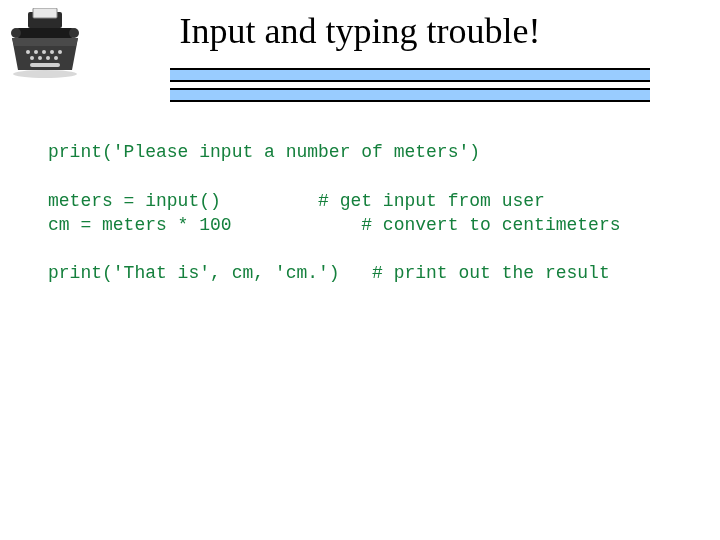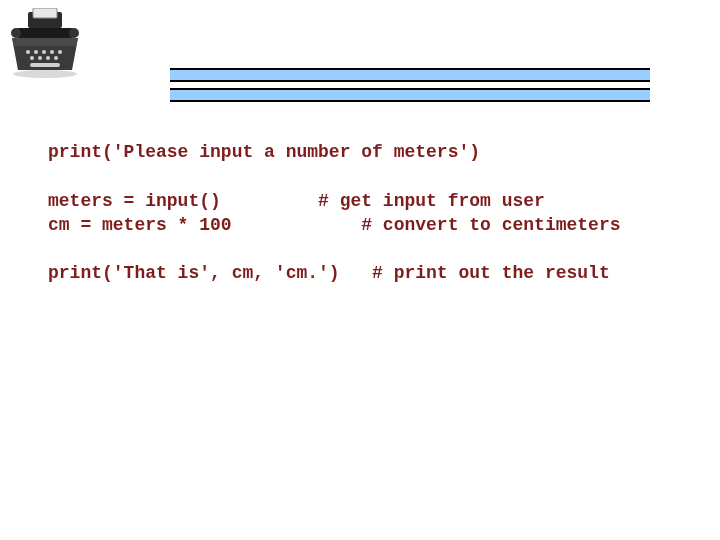--- a/index.html
+++ b/index.html
@@ -47,22 +47,22 @@
     border-bottom: 2px solid #000;
     margin-bottom: 6px;
   }
   .code {
     position: absolute;
     top: 140px;
     left: 48px;
     width: 640px;
     font-family: "Courier New", Courier, monospace;
     font-size: 18px;
-    font-weight: bold;
-    color: #7f1d1d; 
+    font-weight: normal;
+    color: #15803d; 
     white-space: pre;
     line-height: 1.35;
   }
 </style>
 </head>
 <body>
 
 <div class="slide">
 
   <div class="typewriter">
@@ -83,20 +83,21 @@
         <circle cx="26" cy="50" r="2"></circle>
           <circle cx="34" cy="50" r="2"></circle>
           <circle cx="42" cy="50" r="2"></circle>
           <circle cx="50" cy="50" r="2"></circle>
         <rect x="24" y="55" width="30" height="4" rx="2"></rect>
       </g>
       <ellipse cx="39" cy="66" rx="32" ry="4" fill="#000" opacity="0.15"></ellipse>
     </svg>
   </div>
 
+  <div class="title">Input and typing trouble!</div>
 
   <div class="rules">
     <div class="bar"></div>
     <div class="bar"></div>
   </div>
 
   <div class="code"><span>print('Please input a number of meters')</span>
 <span></span>
 <span>meters = input()         # get input from user</span>
 <span>cm = meters * 100            # convert to centimeters</span>

